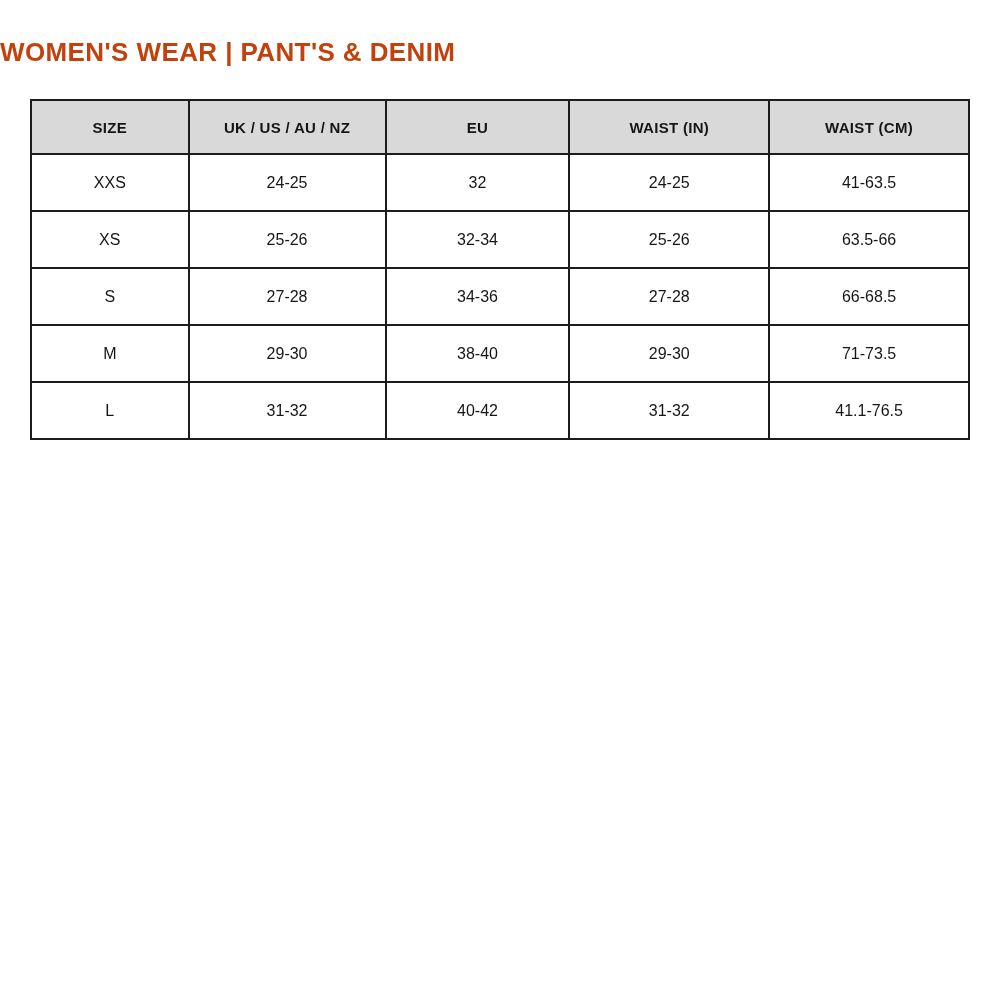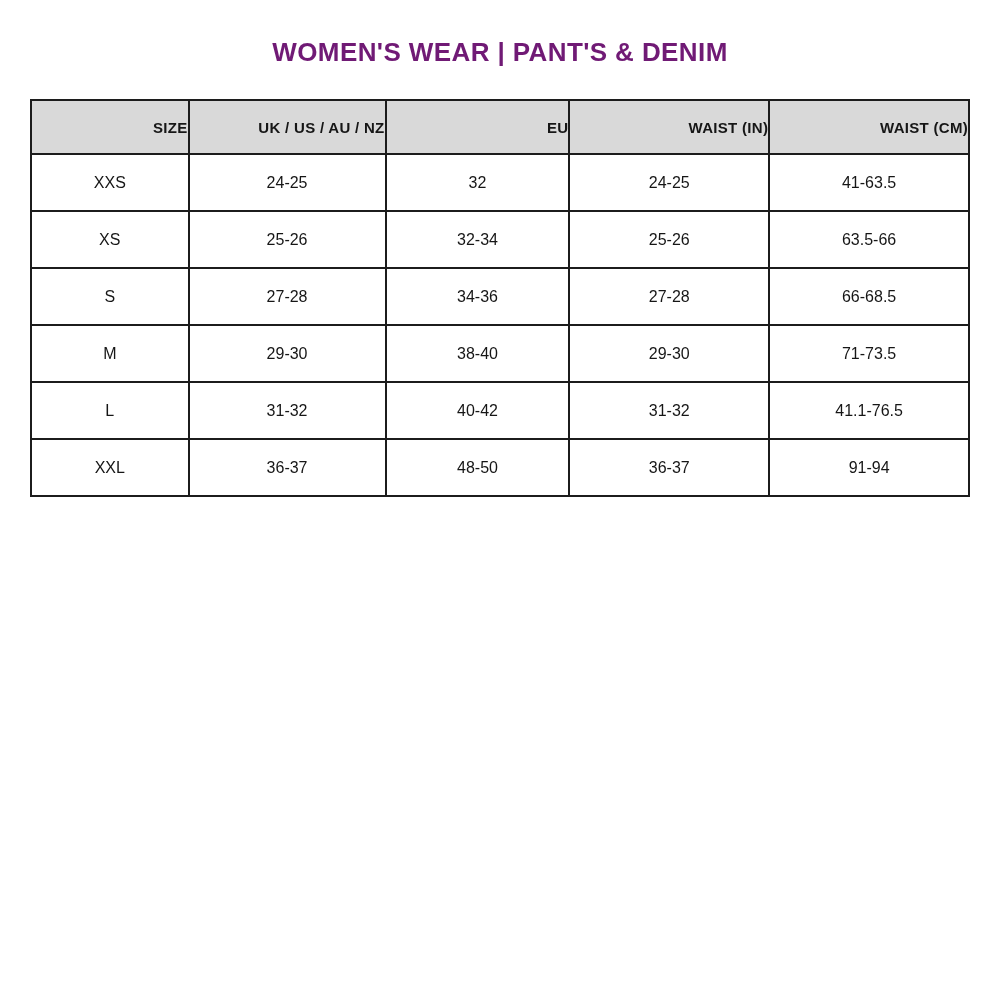--- a/index.html
+++ b/index.html
@@ -13,25 +13,25 @@
     color: #161616;
   }
   .page {
     width: 1000px;
     height: 1000px;
     background: #ffffff;
     overflow: hidden;
   }
   .title {
     margin: 37px 0 0 0;
-    text-align: center;
+    text-align: left;
     font-size: 26px;
     font-weight: 700;
     letter-spacing: 0.4px;
-    color: #701a75;
+    color: #c2410c;
     line-height: 30px;
   }
   table.size-table {
     border-collapse: collapse;
     table-layout: fixed;
     width: 940px;
     margin: 32px auto 0 auto;
   }
   .size-table col.c0 { width: 16.8%; }
   .size-table col.c1 { width: 21.0%; }
@@ -45,21 +45,20 @@
     vertical-align: middle;
     padding: 0;
   }
   .size-table th {
     background: #d9d9d9;
     height: 54px;
     font-size: 15px;
     font-weight: 700;
     letter-spacing: 0.3px;
     color: #161616;
-    text-align: right;
   }
   .size-table td {
     background: #ffffff;
     height: 57px;
     font-size: 16px;
     font-weight: 400;
     color: #161616;
     border-radius: 23px;
   }
 </style>
@@ -116,23 +115,16 @@
         <td>29-30</td>
         <td>71-73.5</td>
       </tr>
       <tr>
         <td>L</td>
         <td>31-32</td>
         <td>40-42</td>
         <td>31-32</td>
         <td>41.1-76.5</td>
       </tr>
-      <tr>
-        <td>XXL</td>
-        <td>36-37</td>
-        <td>48-50</td>
-        <td>36-37</td>
-        <td>91-94</td>
-      </tr>
     </tbody>
   </table>
 
 </div>
 
 </body></html>

